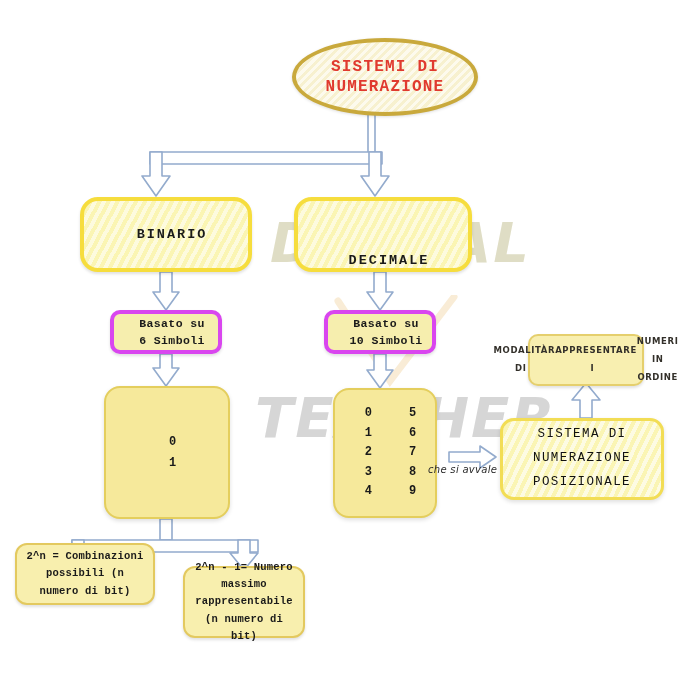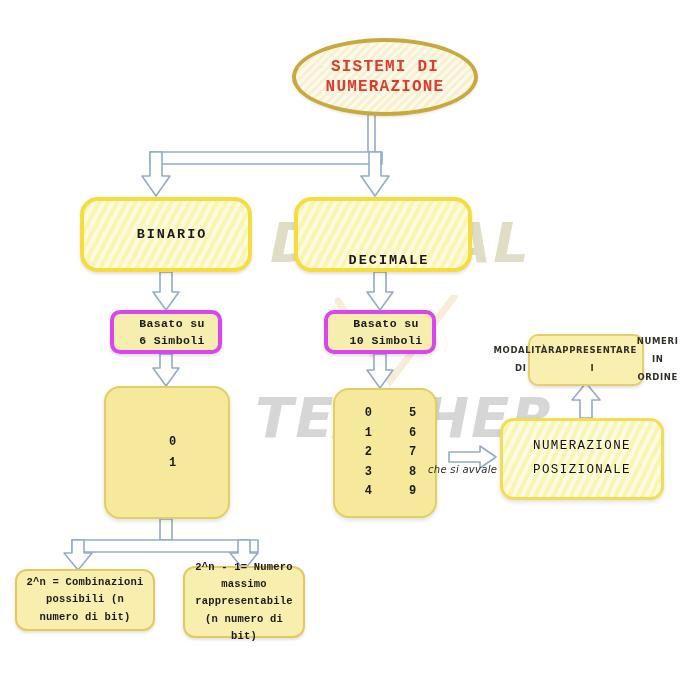--- a/index.html
+++ b/index.html
@@ -127,21 +127,21 @@
     background:#f8efae;
     border:2px solid #e3c95f;
     border-radius:12px;
     box-shadow:0 2px 3px rgba(0,0,0,.12);
     font-size:10.5px;
     font-weight:bold;
     line-height:1.65;
     letter-spacing:.2px;
     padding:4px 7px;
   }
-  #node-combinazioni{left:15px;top:569px;width:140px;height:62px;}
+  #node-combinazioni{left:15px;top:543px;width:140px;height:62px;}
   #node-massimo{left:183px;top:566px;width:122px;height:72px;}
 
   .box-hand{
     background:#f8efb0;
     border:2px solid #e5cf6d;
     border-radius:10px;
     box-shadow:0 2px 3px rgba(0,0,0,.12);
     font-family:"DejaVu Sans", sans-serif;
     font-size:8.5px;
     font-weight:bold;
@@ -291,19 +291,20 @@
     <span>2^n - 1= Numero massimo rappresentabile (n numero di bit)</span>
   </div>
 
   <div id="node-modalita" class="node box-hand">
     <span class="ln">MODALITÀ DI</span>
     <span class="ln">RAPPRESENTARE I</span>
     <span class="ln">NUMERI IN ORDINE</span>
   </div>
 
   <div id="node-posizionale" class="node box-posizionale">
+    <span class="ln">SISTEMA DI</span>
     <span class="ln">NUMERAZIONE</span>
     <span class="ln">POSIZIONALE</span>
   </div>
 
   <div class="label-avvale">che si avvale</div>
 
 </div>
 
 </body></html>

